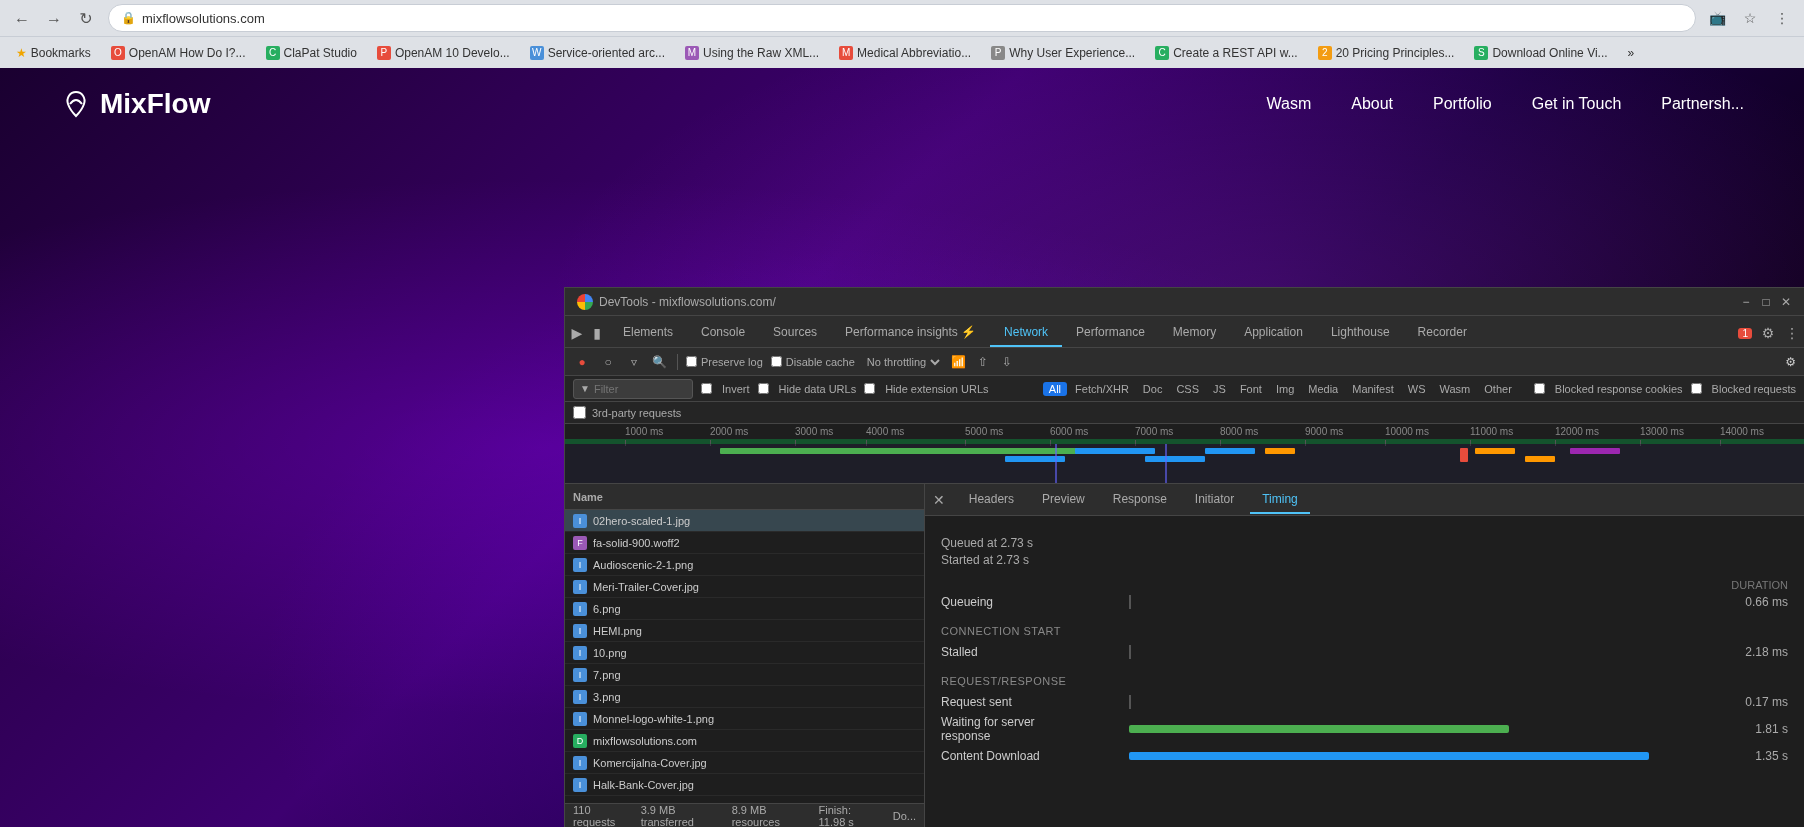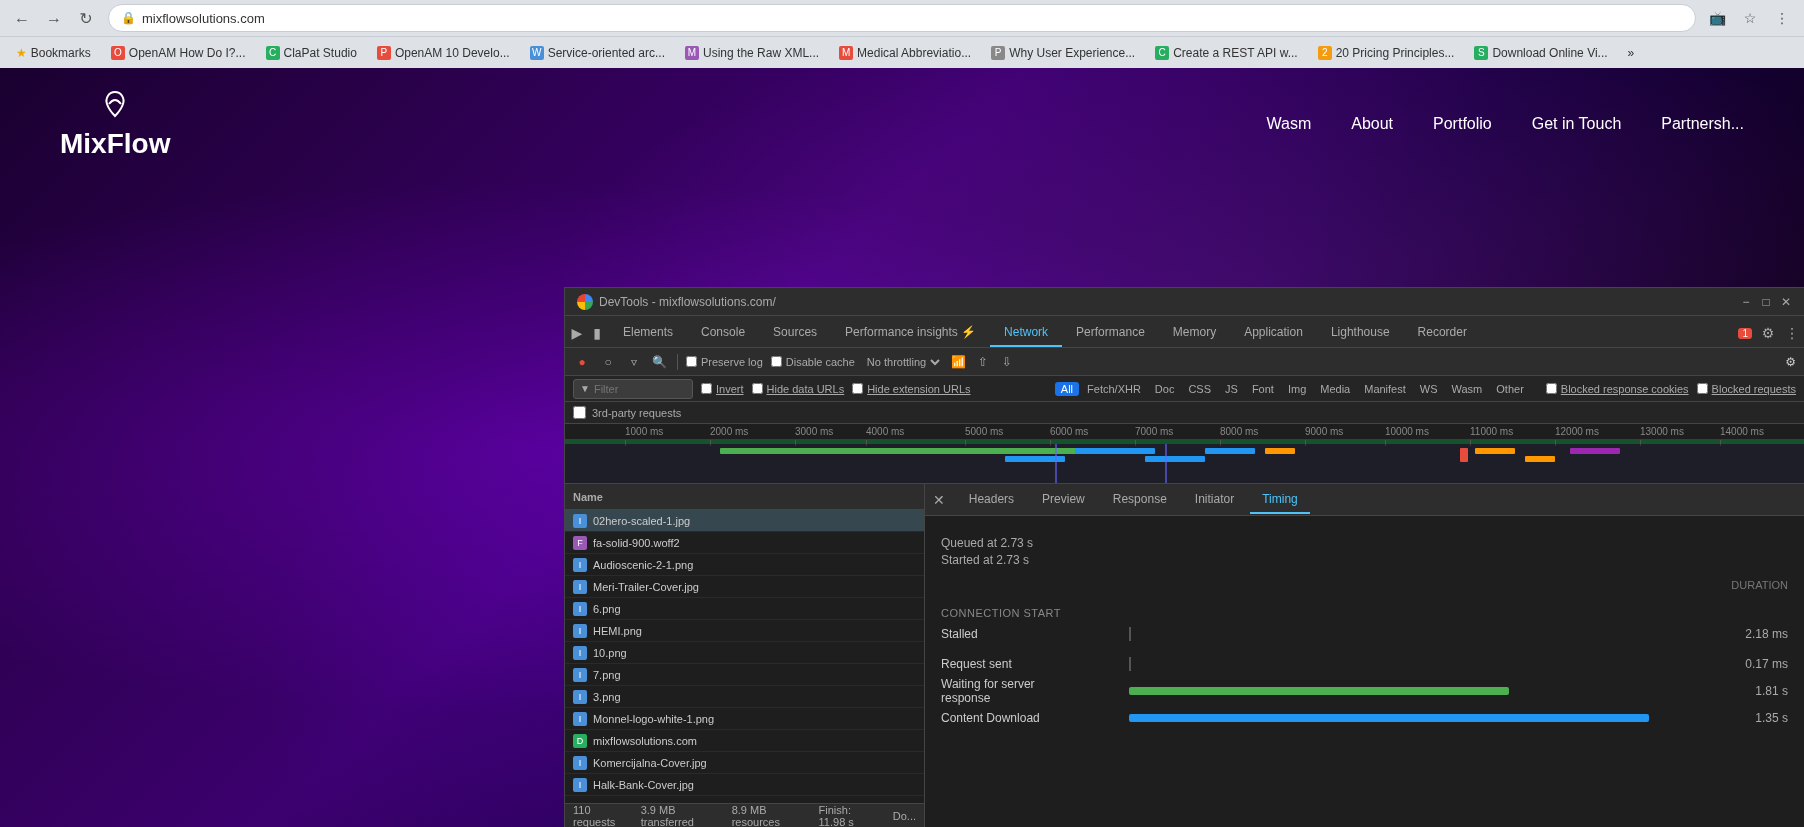--- a/index.html
+++ b/index.html
@@ -59,21 +59,21 @@
         radial-gradient(ellipse at 70% 30%, rgba(200, 50, 255, 0.2) 0%, transparent 40%),
         radial-gradient(ellipse at 50% 80%, rgba(100, 0, 200, 0.4) 0%, transparent 50%);
     }
 
     .website-nav {
       position: relative; z-index: 2;
       display: flex; align-items: center; justify-content: space-between;
       padding: 20px 60px;
       color: white;
     }
-    .logo { font-size: 28px; font-weight: bold; color: white; display: flex; align-items: center; gap: 8px; flex-direction: column; }
+    .logo { font-size: 28px; font-weight: bold; color: white; display: flex; align-items: center; gap: 8px; }
     .logo-icon { width: 32px; height: 32px; }
     .nav-links { display: flex; gap: 40px; font-size: 16px; color: white; }
     .nav-link { cursor: pointer; }
 
     
     .devtools-overlay {
       position: absolute;
       bottom: 0; right: 0;
       width: 1240px;
       height: 540px;
@@ -144,21 +144,21 @@
       align-items: center;
       padding: 0 8px;
       gap: 8px;
       border-bottom: 1px solid #454545;
     }
     .filter-input-wrapper {
       display: flex; align-items: center; background: #3c3c3c; border: 1px solid #555; border-radius: 3px; padding: 0 6px; height: 20px; gap: 4px; min-width: 120px;
     }
     .filter-input { background: transparent; border: none; color: #ccc; font-size: 11px; outline: none; width: 80px; }
     .filter-funnel { color: #aaa; font-size: 10px; }
-    .filter-checkbox { display: flex; align-items: center; gap: 4px; font-size: 11px; color: #aaa; cursor: pointer; text-decoration: underline; }
+    .filter-checkbox { display: flex; align-items: center; gap: 10px; font-size: 11px; color: #aaa; cursor: pointer; }
     .filter-checkbox input { width: 11px; height: 11px; }
     .type-btns { display: flex; gap: 2px; margin-left: auto; }
     .type-btn {
       padding: 1px 6px; font-size: 11px; color: #aaa; cursor: pointer; border-radius: 3px; border: none; background: transparent;
     }
     .type-btn.active { background: #1a73e8; color: white; }
 
     
     .third-party-row {
       background: #252525;
@@ -639,34 +639,42 @@
               <div>Queued at 2.73 s</div>
               <div>Started at 2.73 s</div>
             </div>
 
             <div class="timing-section">
               <div style="display:flex; margin-bottom:4px;">
                 <div style="width:180px;"></div>
                 <div style="flex:1;"></div>
                 <div style="font-size:11px;color:#777;width:80px;text-align:right;">DURATION</div>
               </div>
+              <div class="timing-row">
+                <div class="timing-label">Queueing</div>
+                <div class="timing-bar-area">
+                  <div class="timing-marker"></div>
+                </div>
+                <div class="timing-duration">0.66 ms</div>
+              </div>
             </div>
 
             <div class="timing-section">
               <div class="timing-section-title">Connection Start</div>
               <div class="timing-row">
                 <div class="timing-label">Stalled</div>
                 <div class="timing-bar-area">
                   <div class="timing-marker"></div>
                 </div>
                 <div class="timing-duration">2.18 ms</div>
               </div>
             </div>
 
             <div class="timing-section">
+              <div class="timing-section-title">Request/Response</div>
               <div class="timing-row">
                 <div class="timing-label">Request sent</div>
                 <div class="timing-bar-area">
                   <div class="timing-marker"></div>
                 </div>
                 <div class="timing-duration">0.17 ms</div>
               </div>
               <div class="timing-row">
                 <div class="timing-label">Waiting for server<br>response</div>
                 <div class="timing-bar-area">

